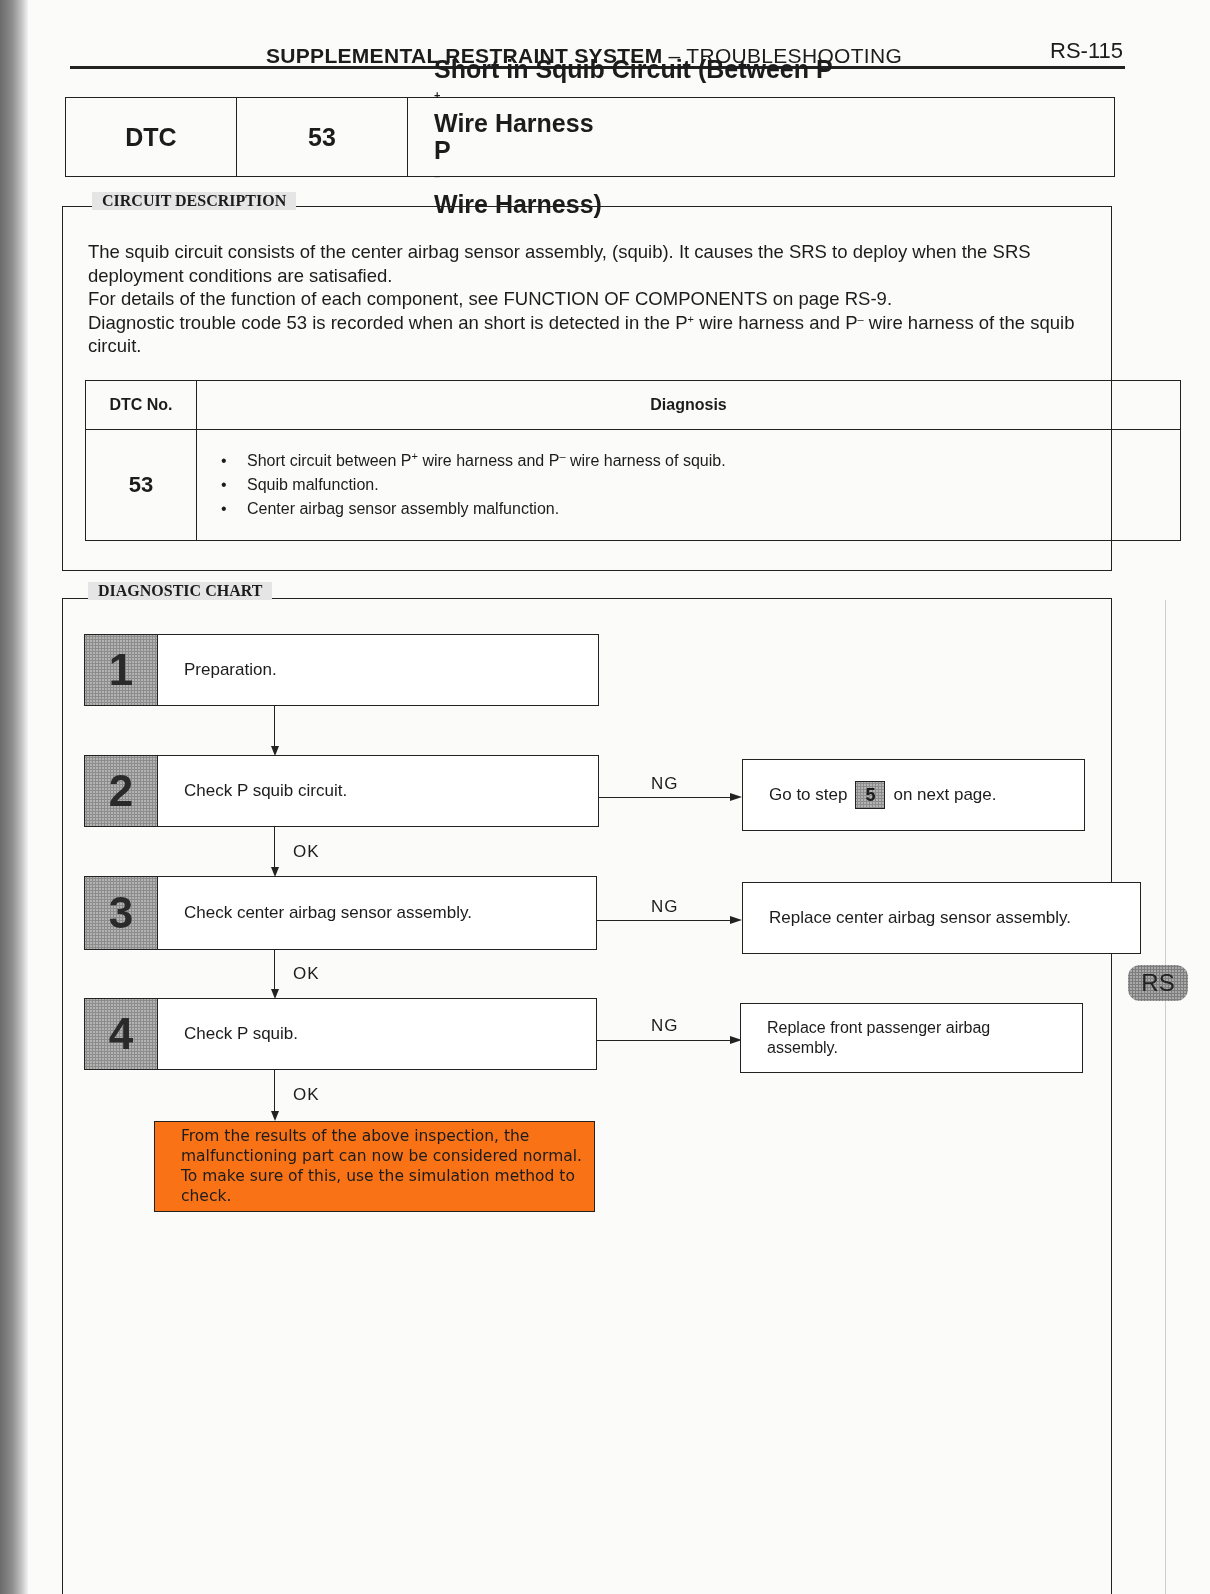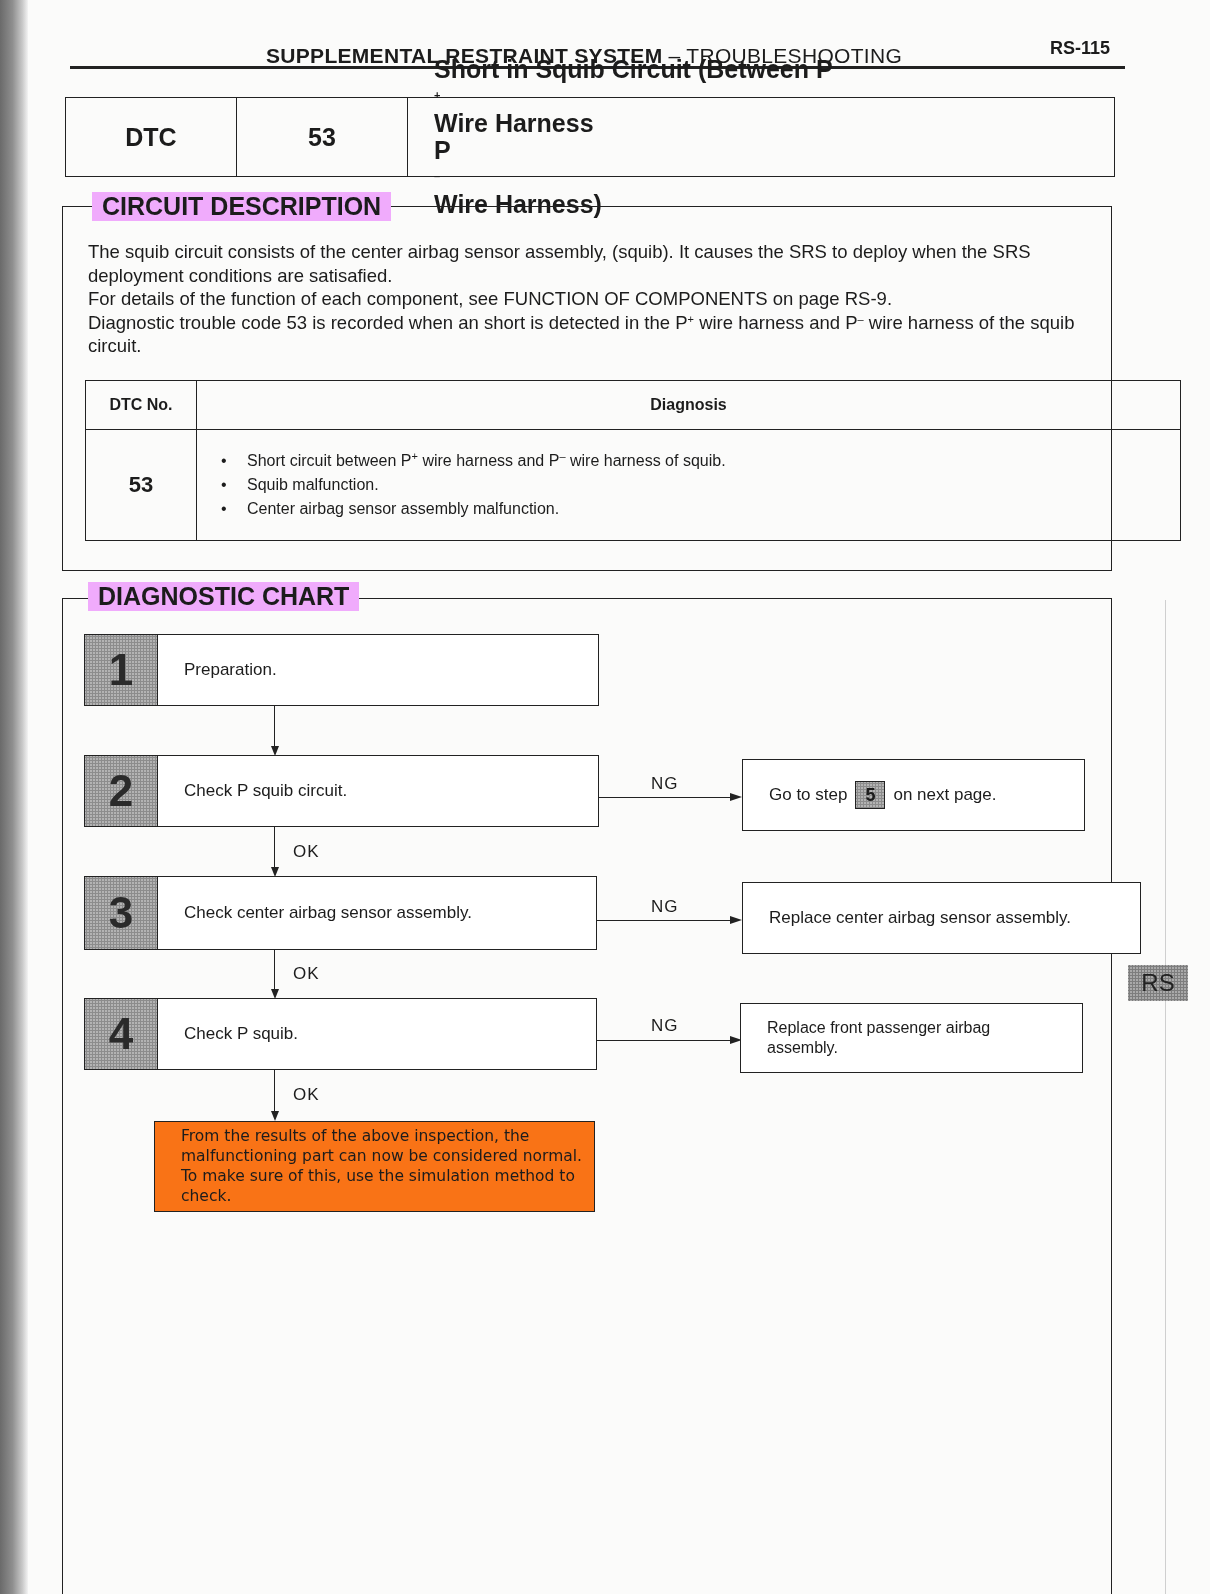--- a/index.html
+++ b/index.html
@@ -11,35 +11,35 @@
     }
     .binding-shadow {
       position: absolute; left: 0; top: 0; width: 28px; height: 1594px;
       background: linear-gradient(to right, #6a6a6a 0%, #8f8f8f 45%, #c9c9c9 80%, #f3f3f3 100%);
     }
     .abs { position: absolute; }
 
     
     .hdr-title { left: 266px; top: 44px; font-size: 21px; letter-spacing: 0.3px; font-weight: 400; }
     .hdr-title b { font-weight: 700; }
-    .hdr-page { left: 1050px; top: 38px; font-size: 18px; font-weight: 700; }
+    .hdr-page { left: 1050px; top: 38px; font-size: 22px; font-weight: 400; }
     .hdr-rule { left: 70px; top: 66px; width: 1055px; height: 0; border-top: 3px solid #222; }
 
     
     .dtc-box { left: 65px; top: 97px; width: 1048px; height: 78px; border: 1.5px solid #222; display: flex; }
     .dtc-cell { border-right: 1.5px solid #222; display: flex; align-items: center; justify-content: center; font-weight: 700; font-size: 25px; }
     .dtc-cell.c1 { width: 170px; }
     .dtc-cell.c2 { width: 170px; }
     .dtc-cell.c3 { border-right: none; justify-content: flex-start; padding-left: 26px; flex: 1; font-size: 25px; line-height: 27px; }
     .dtc-cell.c3 span { display: block; }
 
     
     .section { border-left: 1.5px solid #222; border-right: 1.5px solid #222; border-bottom: 1.5px solid #222; }
     .section-title-line { height: 0; border-top: 1.5px solid #222; }
-    .section-title { font-weight: 700; font-size: 25px; background: #f0abfc; padding: 0 10px; }
+    .section-title { font-weight: 700; font-size: 16px; background: #e5e5e5; padding: 0 10px; font-family: Liberation Serif, serif; }
 
     .circuit-frame { left: 62px; top: 206px; width: 1048px; height: 364px; }
     .circuit-text { left: 88px; top: 240px; width: 1008px; font-size: 18.5px; line-height: 23.5px; }
     .circuit-text p { margin: 0; }
     sup { font-size: 11px; vertical-align: 6px; line-height: 0; }
 
     
     .dtc-table { left: 85px; top: 380px; width: 1096px; border-collapse: collapse; border: 1.5px solid #222; }
     .dtc-table th, .dtc-table td { border: 1.5px solid #222; }
     .dtc-table th { height: 46px; font-size: 16px; font-weight: 700; }
@@ -71,21 +71,21 @@
     .vline { position: absolute; width: 0; border-left: 1.5px solid #222; }
     .hline { position: absolute; height: 0; border-top: 1.5px solid #222; }
     .arrow-down { position: absolute; width: 0; height: 0; border-left: 4px solid transparent; border-right: 4px solid transparent; border-top: 10px solid #222; }
     .arrow-right { position: absolute; width: 0; height: 0; border-top: 4px solid transparent; border-bottom: 4px solid transparent; border-left: 12px solid #222; }
     .flow-label { position: absolute; font-size: 17px; letter-spacing: 1px; }
     .final-box { position: absolute; border: 1.5px solid #222; background: #f97316; font-family: "DejaVu Sans", sans-serif; font-size: 15.5px; line-height: 20px; padding: 4px 0 0 26px; box-sizing: border-box; }
 
     .side-tab {
       left: 1128px; top: 965px; width: 60px; height: 36px; display: flex; align-items: center; justify-content: center;
       background-color: #a9a9a9; background-image: radial-gradient(#7d7d7d 1px, transparent 1.2px); background-size: 3px 3px;
-      font-size: 24px; color: #222;
+      font-size: 24px; color: #222; border-radius: 12px;
     }
     .right-edge-line { left: 1165px; top: 600px; width: 0; height: 994px; border-left: 1px solid #cfcfcf; }
   </style>
 </head>
 <body>
 
 <div class="binding-shadow"></div>
 
 <div class="abs hdr-title"><b>SUPPLEMENTAL RESTRAINT SYSTEM</b><span> – TROUBLESHOOTING</span></div>
 <div class="abs hdr-page">RS-115</div>

